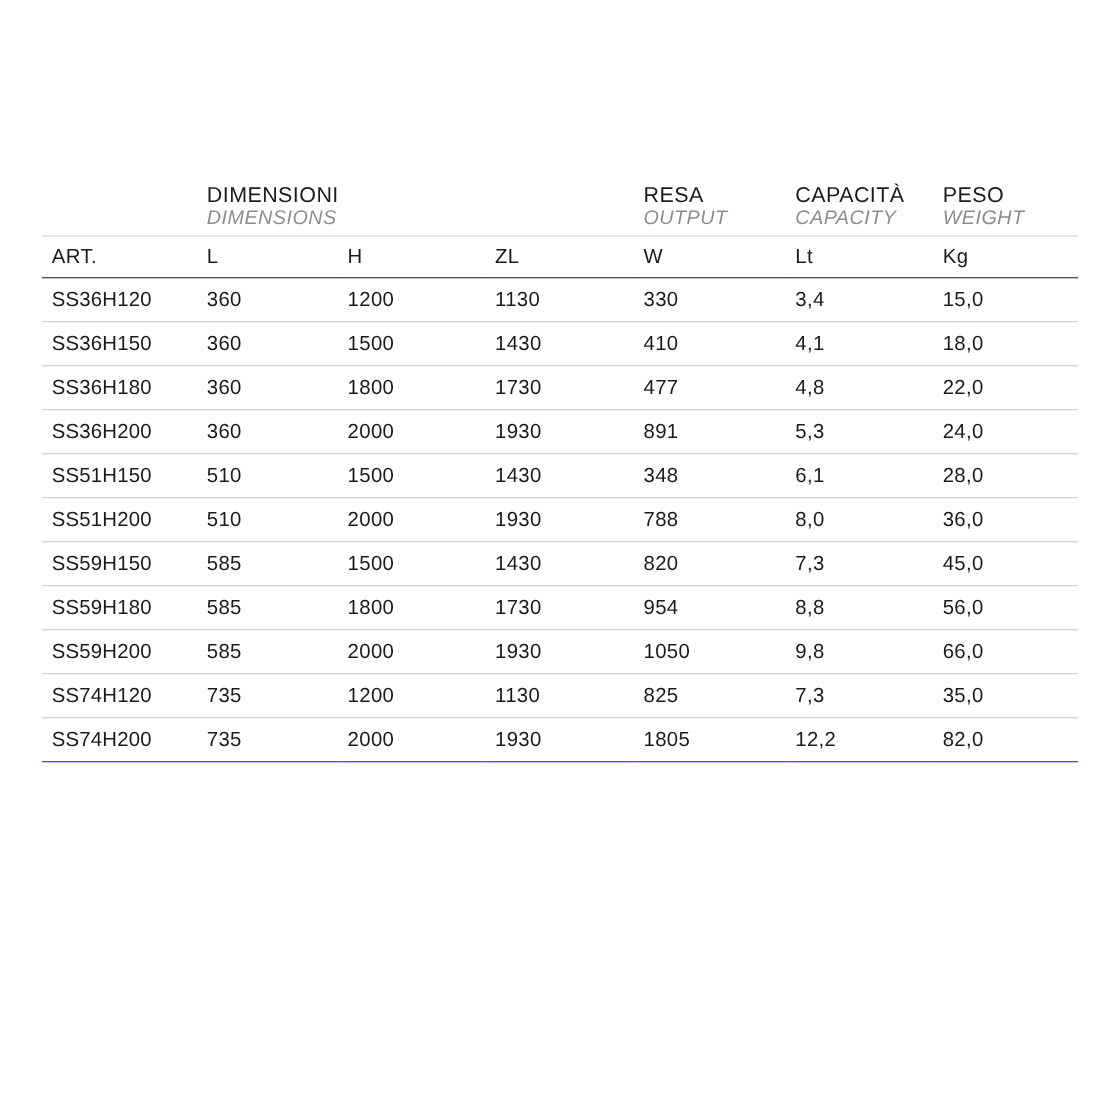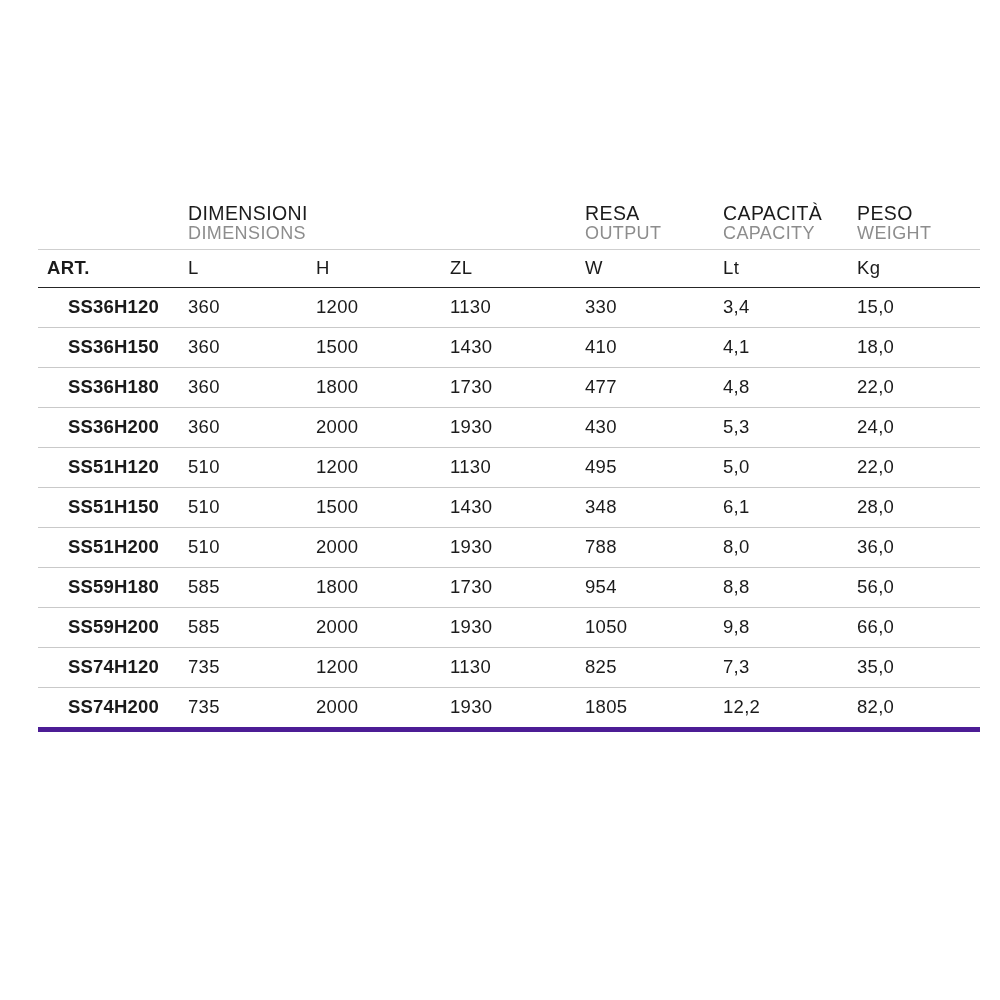--- a/index.html
+++ b/index.html
@@ -46,61 +46,60 @@
   }
   .grp {
     line-height: 1.08;
     padding-left: 8px;
   }
   .grp .it {
     font-size: 19.5px;
     letter-spacing: 0.4px;
     color: #1b1b1b;
     white-space: nowrap;
-    margin-top: 35px;
   }
   .grp .en {
     font-size: 18px;
     letter-spacing: 0.4px;
     color: #8d8d8d;
     white-space: nowrap;
+    font-style: italic;
   }
 
   
   tr.label-row td {
     border-top: 1px solid #cfcfcf;
     border-bottom: 1px solid #262626;
     padding: 7px 0 8px 8px;
     font-size: 18.5px;
     letter-spacing: 0.4px;
     color: #1b1b1b;
     white-space: nowrap;
   }
   tr.label-row td.art {
     padding-left: 9px;
-    font-weight: bold;
+    font-weight: normal;
   }
 
   
   tr.data-row td {
     border-bottom: 1px solid #c9c9c9;
     padding: 8px 0 9px 8px;
     font-size: 18.5px;
     letter-spacing: 0.3px;
     color: #1b1b1b;
     white-space: nowrap;
   }
   tr.data-row td.art {
     padding-left: 9px;
-    font-weight: bold;
+    font-weight: normal;
     letter-spacing: 0.2px;
-    text-align: center;
   }
   tr.data-row:last-child td {
-    border-bottom: 5px solid #4c1d95;
+    border-bottom: 1px solid #4c1d95;
   }
 </style>
 </head>
 <body>
 
 <div class="sheet">
   <table class="spec">
     <colgroup>
       <col class="c-art">
         <col class="c-l">
@@ -191,52 +190,52 @@
         <td>1730</td>
         <td>477</td>
         <td>4,8</td>
         <td>22,0</td>
       </tr>
       <tr class="data-row">
         <td class="art">SS36H200</td>
         <td>360</td>
         <td>2000</td>
         <td>1930</td>
-        <td>430</td>
+        <td>891</td>
         <td>5,3</td>
         <td>24,0</td>
-      </tr>
-      <tr class="data-row">
-        <td class="art">SS51H120</td>
-        <td>510</td>
-        <td>1200</td>
-        <td>1130</td>
-        <td>495</td>
-        <td>5,0</td>
-        <td>22,0</td>
       </tr>
       <tr class="data-row">
         <td class="art">SS51H150</td>
         <td>510</td>
         <td>1500</td>
         <td>1430</td>
         <td>348</td>
         <td>6,1</td>
         <td>28,0</td>
       </tr>
       <tr class="data-row">
         <td class="art">SS51H200</td>
         <td>510</td>
         <td>2000</td>
         <td>1930</td>
         <td>788</td>
         <td>8,0</td>
         <td>36,0</td>
       </tr>
       <tr class="data-row">
+        <td class="art">SS59H150</td>
+        <td>585</td>
+        <td>1500</td>
+        <td>1430</td>
+        <td>820</td>
+        <td>7,3</td>
+        <td>45,0</td>
+      </tr>
+      <tr class="data-row">
         <td class="art">SS59H180</td>
         <td>585</td>
         <td>1800</td>
         <td>1730</td>
         <td>954</td>
         <td>8,8</td>
         <td>56,0</td>
       </tr>
       <tr class="data-row">
         <td class="art">SS59H200</td>

